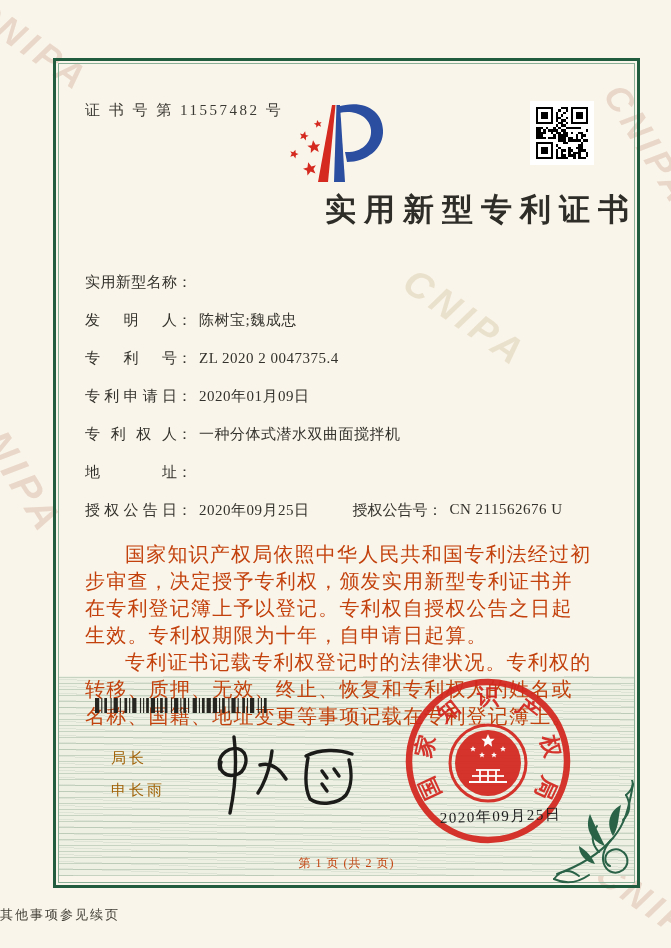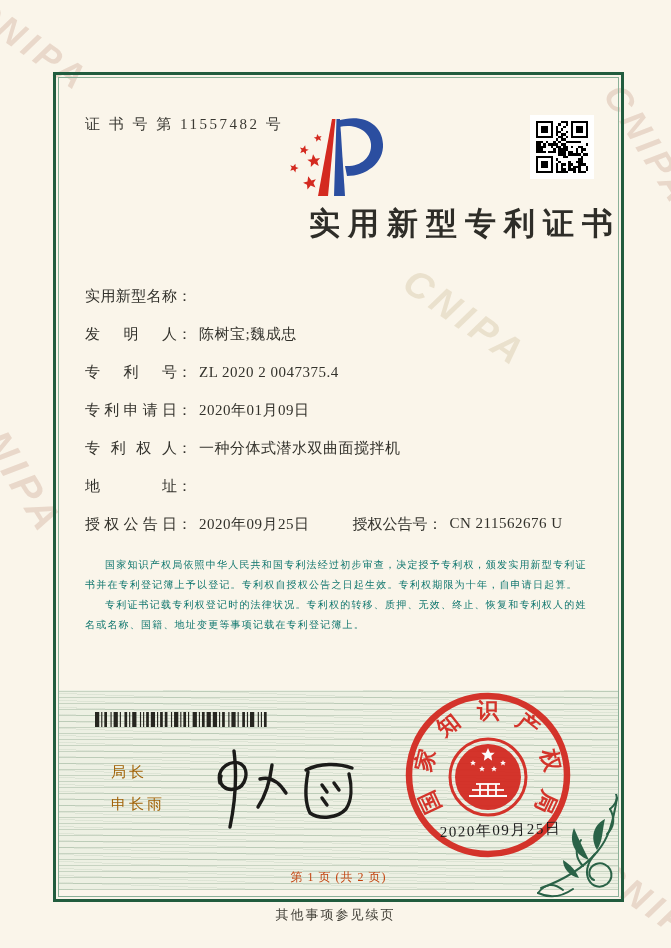--- a/index.html
+++ b/index.html
@@ -13,57 +13,57 @@
   
   .wm{position:absolute;z-index:0;font-family:"Liberation Sans","DejaVu Sans",sans-serif;
     font-weight:bold;font-style:italic;letter-spacing:5px;color:var(--wm-color);
     opacity:.5;white-space:nowrap;pointer-events:none;}
   .wm1{left:30px;top:45px;font-size:36px;transform:translate(-50%,-50%) rotate(35deg);}
   .wm2{left:648px;top:145px;font-size:36px;transform:translate(-50%,-50%) rotate(58deg);}
   .wm3{left:465px;top:318px;font-size:38px;transform:translate(-50%,-50%) rotate(35deg);color:#e9dfca;opacity:.9;}
   .wm4{left:14px;top:468px;font-size:40px;transform:translate(-50%,-50%) rotate(58deg);}
   .wm5{left:655px;top:908px;font-size:36px;transform:translate(-50%,-50%) rotate(35deg);}
   
-  .frame{position:absolute;z-index:1;left:53px;top:72px;width:565px;height:824px;
-    border:3px solid var(--frame-green);background:transparent;}
+  .frame{position:absolute;z-index:1;left:53px;top:58px;width:565px;height:824px;
+    border:3px solid var(--frame-green);background:transparent;padding-left:16px;}
   .frame::before{content:"";position:absolute;inset:2px;border:1px solid var(--inner-line);pointer-events:none;}
   .band{position:absolute;left:3px;right:3px;top:615px;height:200px;background:var(--band-bg);
     background-image:repeating-linear-gradient(0deg,rgba(110,145,115,.30) 0 1px,rgba(0,0,0,0) 1px 6px),
       repeating-linear-gradient(2deg,rgba(110,145,115,.12) 0 1px,rgba(0,0,0,0) 1px 7px);}
   .cert-no{position:absolute;left:29px;top:40px;font-size:15px;letter-spacing:2.5px;color:#3a3933;}
   .logo{position:absolute;left:229px;top:38px;}
   .qr-wrap{position:absolute;left:474px;top:40px;width:64px;height:64px;background:#fff;
     display:flex;align-items:center;justify-content:center;}
   .qr-wrap svg{width:52px;height:52px;shape-rendering:crispEdges;}
   .title{position:absolute;left:0;top:128px;width:100%;text-align:right;font-size:31px;
     font-weight:bold;letter-spacing:8px;text-indent:8px;color:#2e2d28;}
   .fields{position:absolute;left:29px;top:202px;width:515px;font-size:15px;}
   .frow{height:38px;display:flex;align-items:center;}
   .f-label{display:inline-block;width:92px;text-align:justify;text-align-last:justify;flex:none;}
   .f-colon{flex:none;}
   .f-value{margin-left:7px;letter-spacing:.5px;white-space:nowrap;}
   .f-pair2{display:flex;margin-left:43px;}
-  .paras{position:absolute;left:29px;top:480px;width:508px;font-size:10px;line-height:20px;
-    letter-spacing:1.2px;color:#0f766e;}
+  .paras{position:absolute;left:29px;top:480px;width:508px;font-size:20px;line-height:27px;
+    letter-spacing:1.2px;color:#c2410c;}
   .paras p{margin:0;text-indent:2em;}
   .barcode{position:absolute;left:39px;top:637px;}
   .director{position:absolute;left:55px;top:688px;font-family:"Liberation Sans","DejaVu Sans",sans-serif;
     font-size:15px;letter-spacing:3px;color:#a16207;}
   .director .dline{height:18px;line-height:18px;}
   .director .dline + .dline{margin-top:14px;}
   .signature{position:absolute;left:140px;top:668px;}
   .seal{position:absolute;left:341px;top:610px;}
   .seal-char{font-size:22px;font-weight:bold;fill:var(--seal-red);
     font-family:"Liberation Serif","DejaVu Serif",serif;text-anchor:middle;dominant-baseline:middle;}
   .seal-date{position:absolute;left:352px;top:746px;width:185px;text-align:center;font-size:15px;
     letter-spacing:1.5px;color:#1c1c1c;transform:rotate(-2deg);}
   .page-info{position:absolute;left:0;top:794px;width:100%;text-align:center;font-size:12px;
     letter-spacing:1px;color:#c2410c;}
   .flourish{position:absolute;right:-2px;bottom:-3px;}
-  .footnote{position:absolute;z-index:1;left:0;top:906px;width:100%;text-align:center;
+  .footnote{position:absolute;z-index:1;left:0;top:906px;width:100%;
     font-size:13px;letter-spacing:2px;color:#44423a;}
   .c-red{fill:var(--logo-red);} .c-blue{fill:var(--logo-blue);}
   .seal-line{stroke:var(--seal-red);fill:none;}
   .bar{fill:#26251f;}
 </style>
 </head>
 <body>
 
 <div class="page">
 

